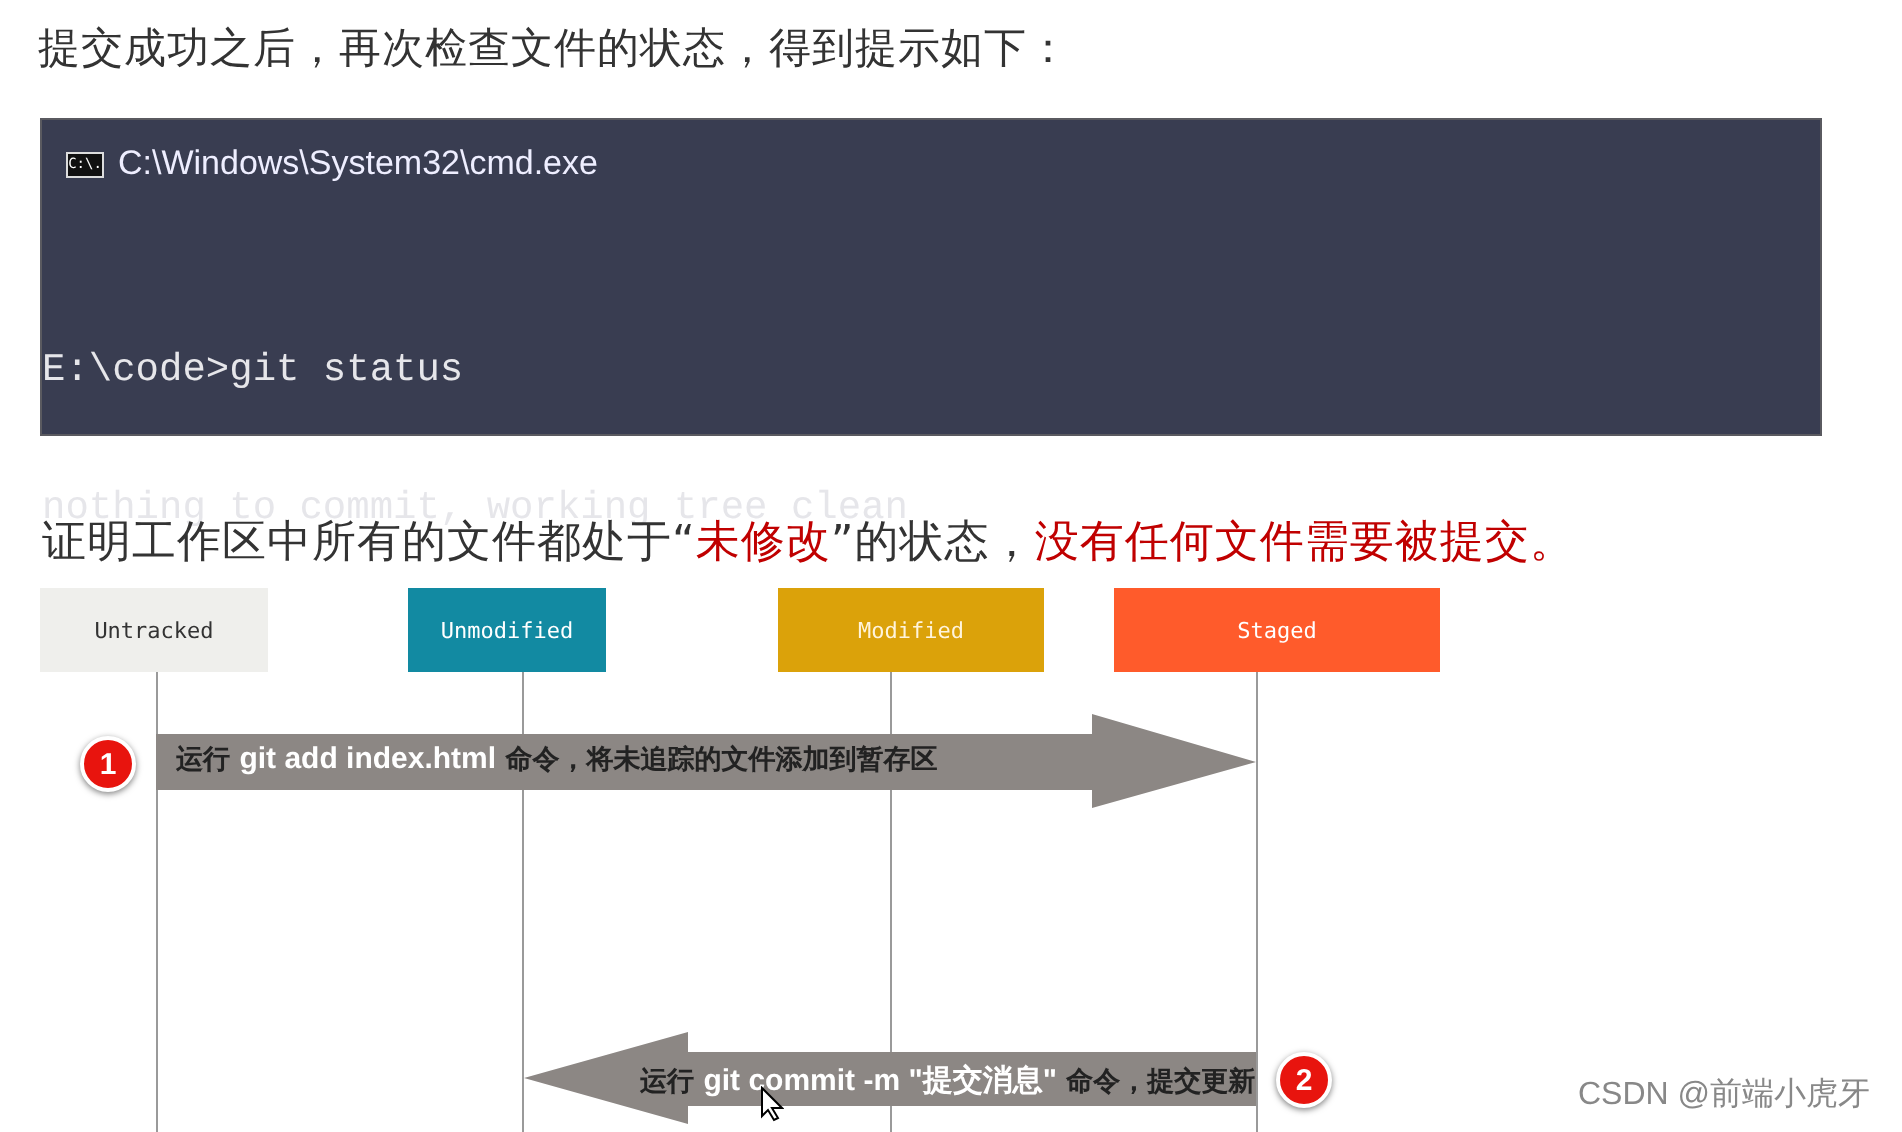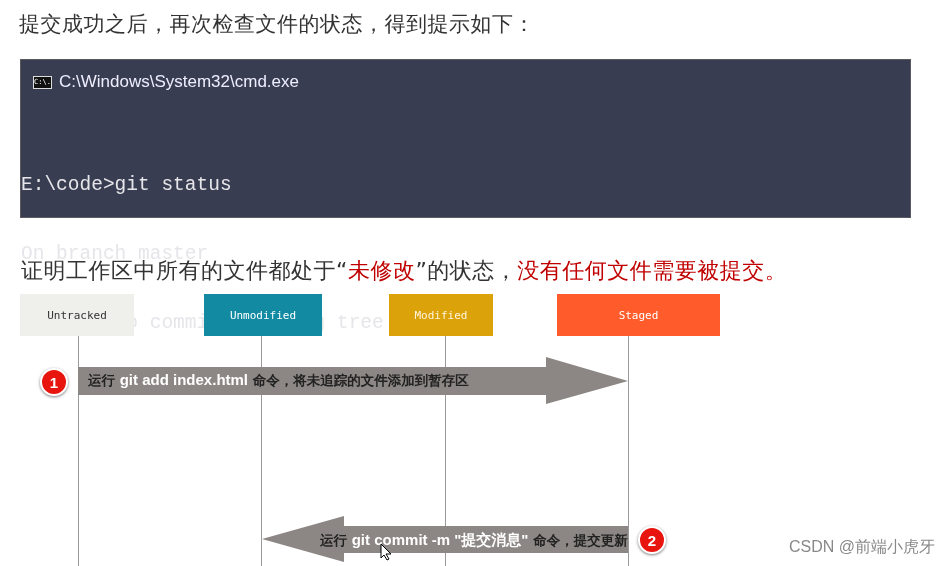--- a/index.html
+++ b/index.html
@@ -23,38 +23,37 @@
 
 <div class="abs para" style="left:19px; top:10px;">提交成功之后，再次检查文件的状态，得到提示如下：</div>
 
 <div class="abs term">
   <div class="abs term-title">
     <span class="cmd-icon">C:\.</span>
     <span>C:\Windows\System32\cmd.exe</span>
   </div>
   <div class="abs term-body">
     <div>E:\code&gt;git status</div>
-    <div>On branch master</div>
     <div>nothing to commit, working tree clean</div>
   </div>
 </div>
 
 <div class="abs para" style="left:21px; top:242px; font-size:22px;margin-top:14px;">
   <span>证明工作区中所有的文件都处于“</span><span class="red">未修改</span><span>”的状态，</span><span class="red">没有任何文件需要被提交。</span>
 </div>
 
 <div>
   <div class="abs lifeline" style="left:78px;"></div>
   <div class="abs lifeline" style="left:261px;"></div>
   <div class="abs lifeline" style="left:445px;"></div>
   <div class="abs lifeline" style="left:628px;"></div>
 
   <div class="abs state" style="left:20px; width:114px; background:#efefec; color:#333;">Untracked</div>
-  <div class="abs state" style="left:204px; width:118px; background:#128aa2; color:#fff;">Unmodified</div>
-  <div class="abs state" style="left:389px; width:104px; background:#dba20a; color:#fff4dc;">Modified</div>
+  <div class="abs state" style="left:204px; width:99px; background:#128aa2; color:#fff;">Unmodified</div>
+  <div class="abs state" style="left:389px; width:133px; background:#dba20a; color:#fff4dc;">Modified</div>
   <div class="abs state" style="left:557px; width:163px; background:#ff5b2b; color:#fff;">Staged</div>
 
   <svg class="abs" style="left:78px; top:357px;" width="552" height="48">
     <polygon points="0,10 468,10 468,0 550,24 468,47 468,38 0,38" fill="#8c8784"></polygon>
   </svg>
   <div class="abs badge" style="left:40px; top:368px;">1</div>
   <div class="abs arrow-text" style="left:88px; top:371px;">
     <span>运行 </span><span class="cmd">git add index.html</span><span> 命令，将未追踪的文件添加到暂存区</span>
   </div>
 

